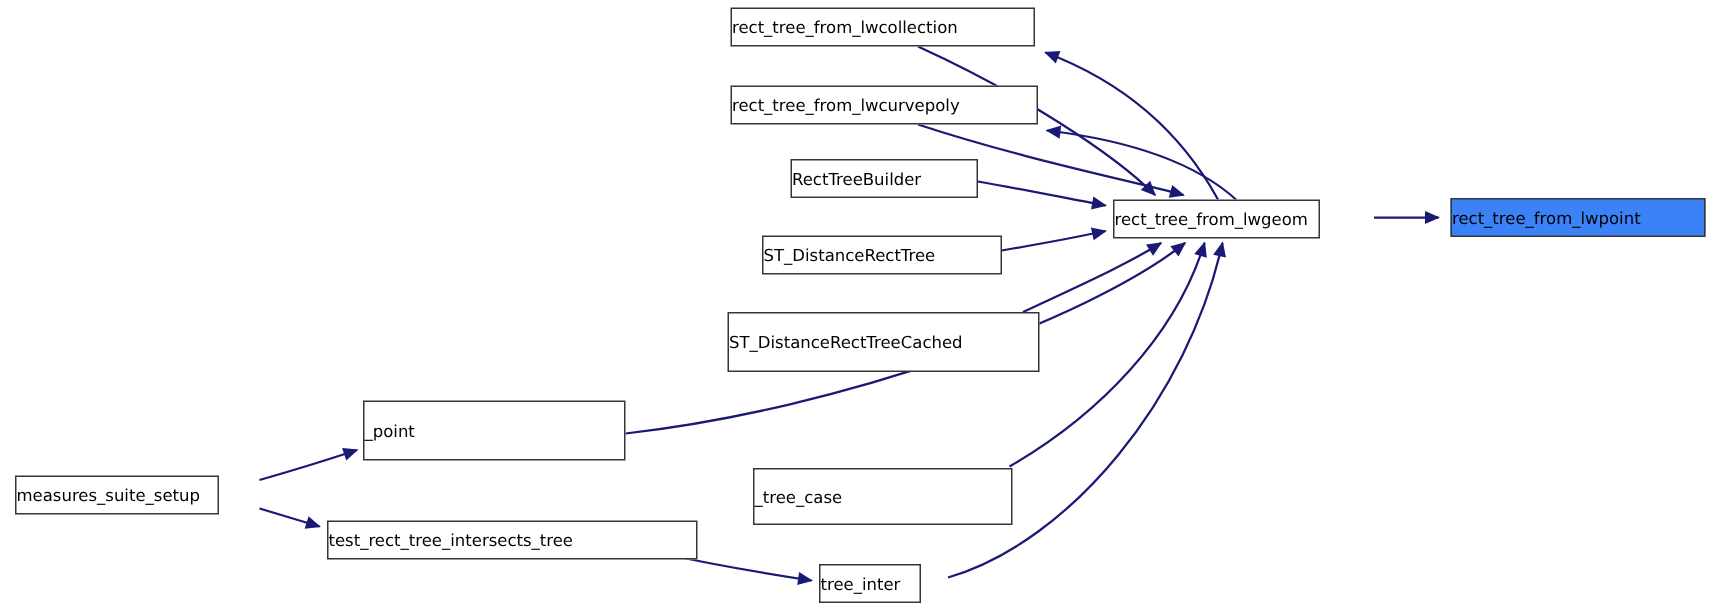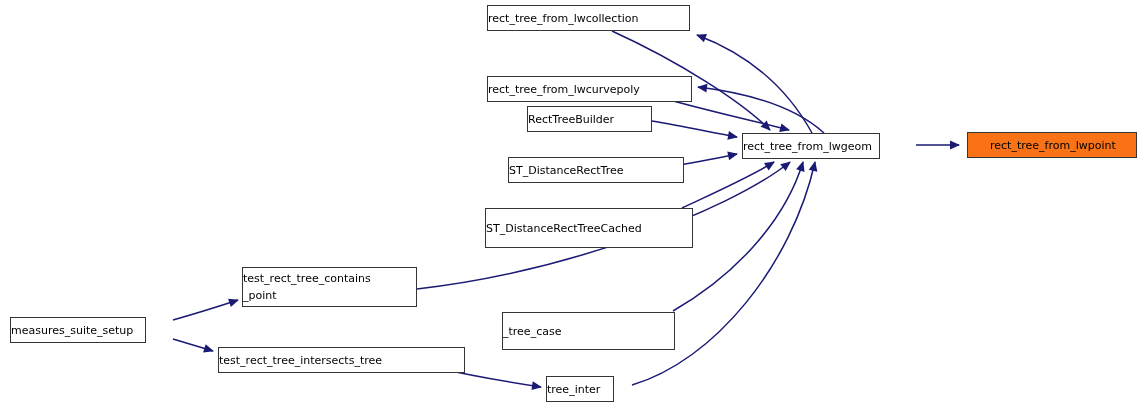--- a/index.html
+++ b/index.html
@@ -32,22 +32,21 @@
     line-height: 17px;
     display: flex;
     flex-direction: column;
     align-items: flex-start;
     justify-content: center;
     text-align: center;
     white-space: nowrap;
     cursor: pointer;
   }
   .node.highlighted {
-    background: #f97316;
-    padding-left: 22px;
+    background: #3b82f6;
   }
   .node span {
     display: block;
   }
 </style>
 </head>
 <body>
 
 <div class="canvas">
   <svg id="edge-layer" viewBox="0 0 1144 408" xmlns="http://www.w3.org/2000/svg">
@@ -70,40 +69,39 @@
         <path d="M 916,145 L 959,145" fill="none" stroke="#1a1a74" stroke-width="1.5" marker-end="url(#arrow-head)"></path>
         <path d="M 173,320 C 194,314 217,307 238,300" fill="none" stroke="#1a1a74" stroke-width="1.5" marker-end="url(#arrow-head)"></path>
         <path d="M 173,339 C 186,343 200,347 213,351" fill="none" stroke="#1a1a74" stroke-width="1.5" marker-end="url(#arrow-head)"></path>
         <path d="M 437,368 C 473,376 508,382 541,387" fill="none" stroke="#1a1a74" stroke-width="1.5" marker-end="url(#arrow-head)"></path>
       </g>
   </svg>
   <div id="node-layer">
       <div class="node" style="left: 487px; top: 5px; width: 203px; height: 26px;">
         <span>rect_tree_from_lwcollection</span>
       </div>
-      <div class="node" style="left: 487px; top: 57px; width: 205px; height: 26px; margin-top: 19px;">
+      <div class="node" style="left: 487px; top: 57px; width: 205px; height: 26px;">
         <span>rect_tree_from_lwcurvepoly</span>
       </div>
       <div class="node" style="left: 527px; top: 106px; width: 125px; height: 26px;">
         <span>RectTreeBuilder</span>
       </div>
-      <div class="node" style="left: 508px; top: 157px; width: 176px; height: 26px;">
+      <div class="node" style="left: 508px; top: 157px; width: 160px; height: 26px;">
         <span>ST_DistanceRectTree</span>
       </div>
       <div class="node" style="left: 485px; top: 208px; width: 208px; height: 40px;">
         <span>ST_DistanceRectTreeCached</span>
       </div>
       <div class="node" style="left: 742px; top: 133px; width: 138px; height: 26px;">
         <span>rect_tree_from_lwgeom</span>
       </div>
       <div class="node highlighted" style="left: 967px; top: 132px; width: 170px; height: 26px;">
         <span>rect_tree_from_lwpoint</span>
       </div>
       <div class="node" style="left: 242px; top: 267px; width: 175px; height: 40px;">
-        <span>test_rect_tree_contains</span>
         <span>_point</span>
       </div>
       <div class="node" style="left: 10px; top: 317px; width: 136px; height: 26px;">
         <span>measures_suite_setup</span>
       </div>
       <div class="node" style="left: 218px; top: 347px; width: 247px; height: 26px;">
         <span>test_rect_tree_intersects_tree</span>
       </div>
       <div class="node" style="left: 502px; top: 312px; width: 173px; height: 38px;">
         <span>_tree_case</span>

